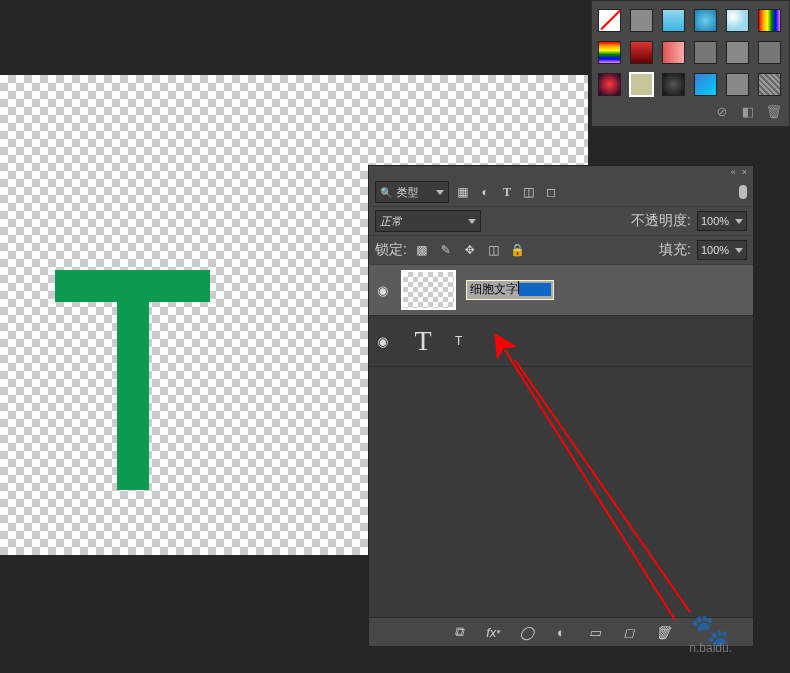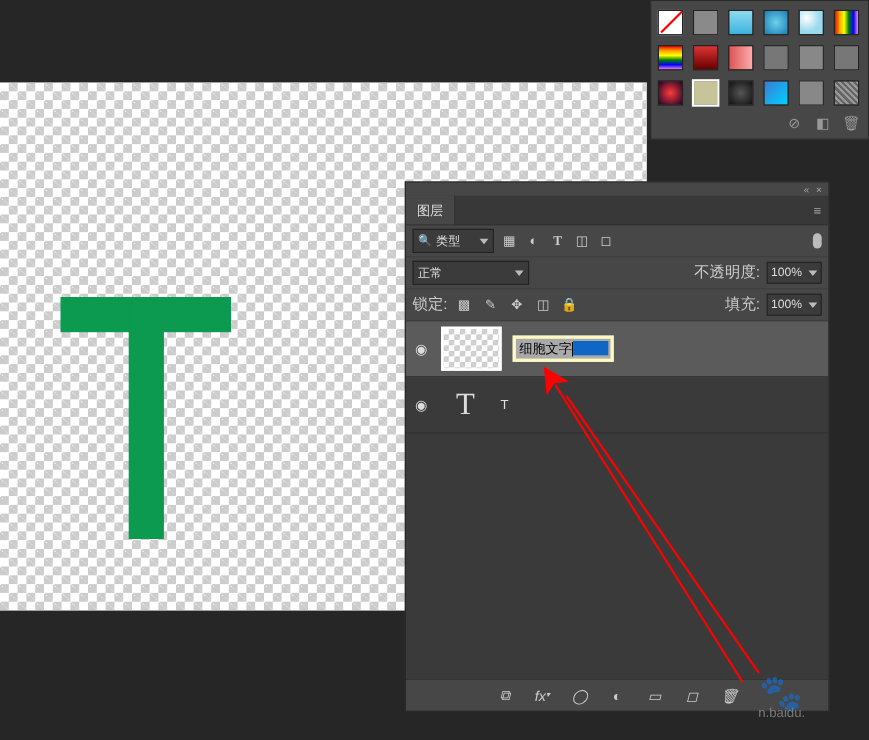--- a/index.html
+++ b/index.html
@@ -150,21 +150,21 @@
     border: 1px solid #222;
     height: 20px;
     display: inline-flex;
     align-items: center;
     padding: 0 4px;
     font-size: 11px;
     color: #ddd;
     gap: 4px;
   }
   .select-box.search { width: 64px; }
-  .select-box.blend  { width: 96px; }
+  .select-box.blend  { width: 96px; font-style: italic; }
   .caret {
     width: 0; height: 0;
     border-left: 4px solid transparent;
     border-right: 4px solid transparent;
     border-top: 5px solid #bbb;
     margin-left: auto;
   }
   .mini-icon {
     width: 16px; height: 16px;
     display: inline-flex; align-items: center; justify-content: center;
@@ -222,26 +222,26 @@
     width: 44px; height: 38px;
     display: flex; align-items: center; justify-content: center;
     background: transparent;
     color: #ddd;
     font-family: "Times New Roman", serif;
     font-size: 28px;
   }
   .layer-name-edit {
     background: #aaa;
     color: #000;
-    border: 3px solid #fef9c3;
+    border: 1px solid #fef9c3;
     height: 18px;
     font-size: 12px;
     padding: 0 3px;
     width: 80px;
-    display: inline-flex; align-items: center;
+    display: inline-flex; 
     position: relative;
   }
   .layer-name-edit .cursor {
     display: inline-block;
     width: 1px; height: 13px;
     background: #000;
     margin-left: 0px;
   }
   .layer-name-edit .sel {
     position: absolute;
@@ -330,24 +330,20 @@
     <span class="ftr-icon">⊘</span>
     <span class="ftr-icon">◧</span>
     <span class="ftr-icon">🗑</span>
   </div>
 </div>
 
 <div class="layers-panel">
   <div class="lp-topbar">
     <span>«</span>
     <span>×</span>
-  </div>
-  <div class="lp-tabrow">
-    <div class="lp-tab">图层</div>
-    <div class="lp-menu-stripes">≡</div>
   </div>
 
   <div class="lp-row">
     <div class="select-box search">
       <span style="font-size:10px">🔍</span>
       <span>类型</span>
       <span class="caret"></span>
     </div>
     <span class="mini-icon">▦</span>
     <span class="mini-icon">◐</span>

